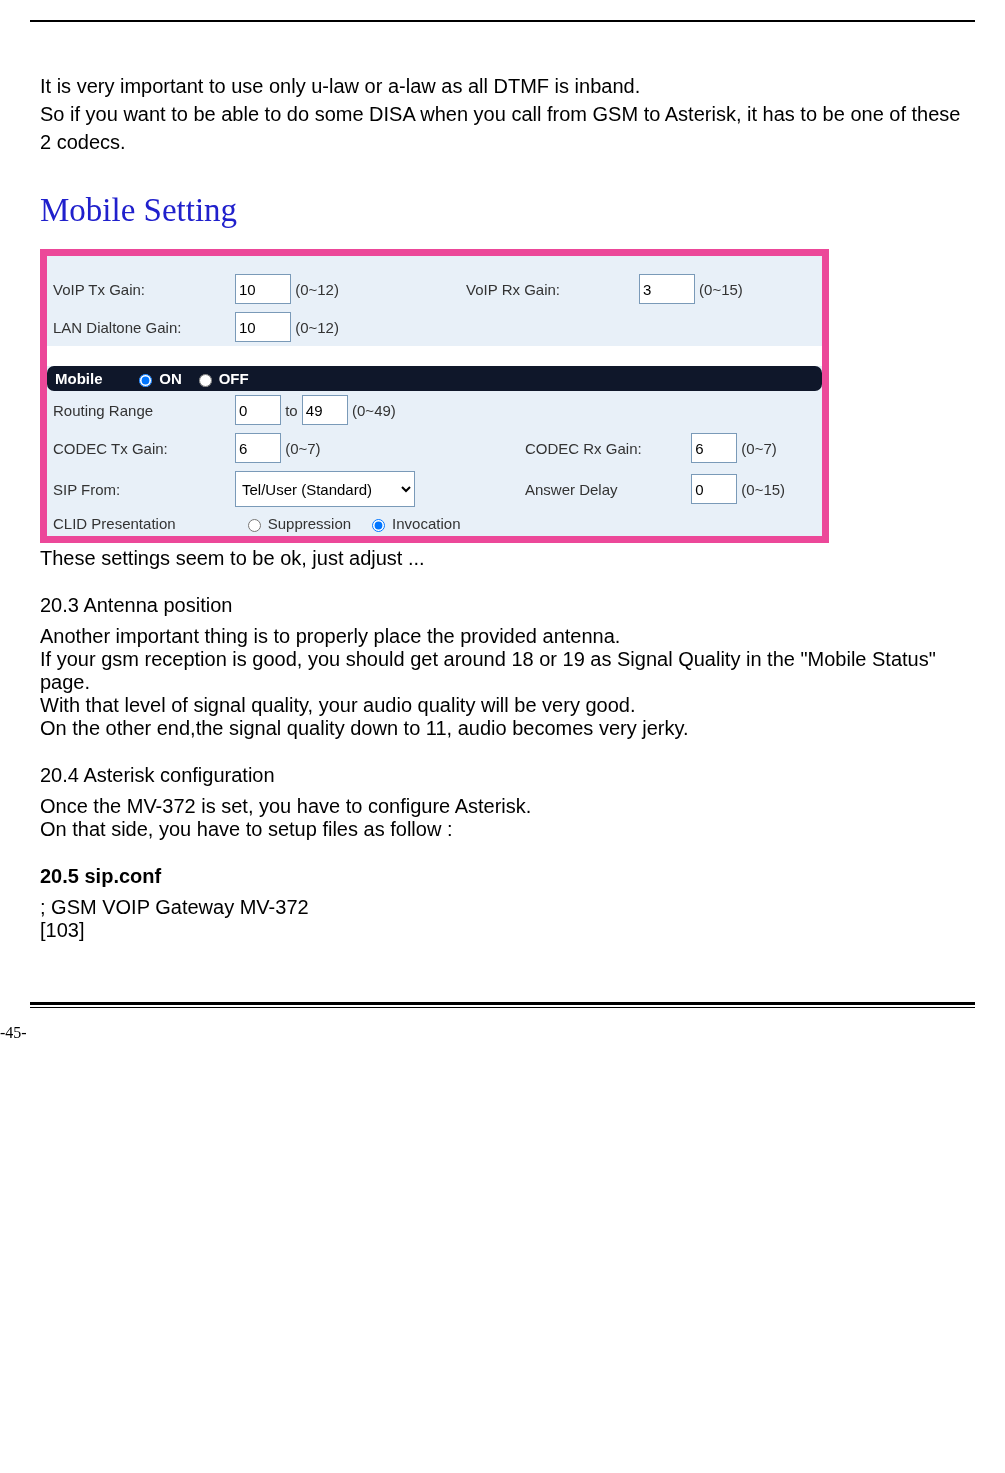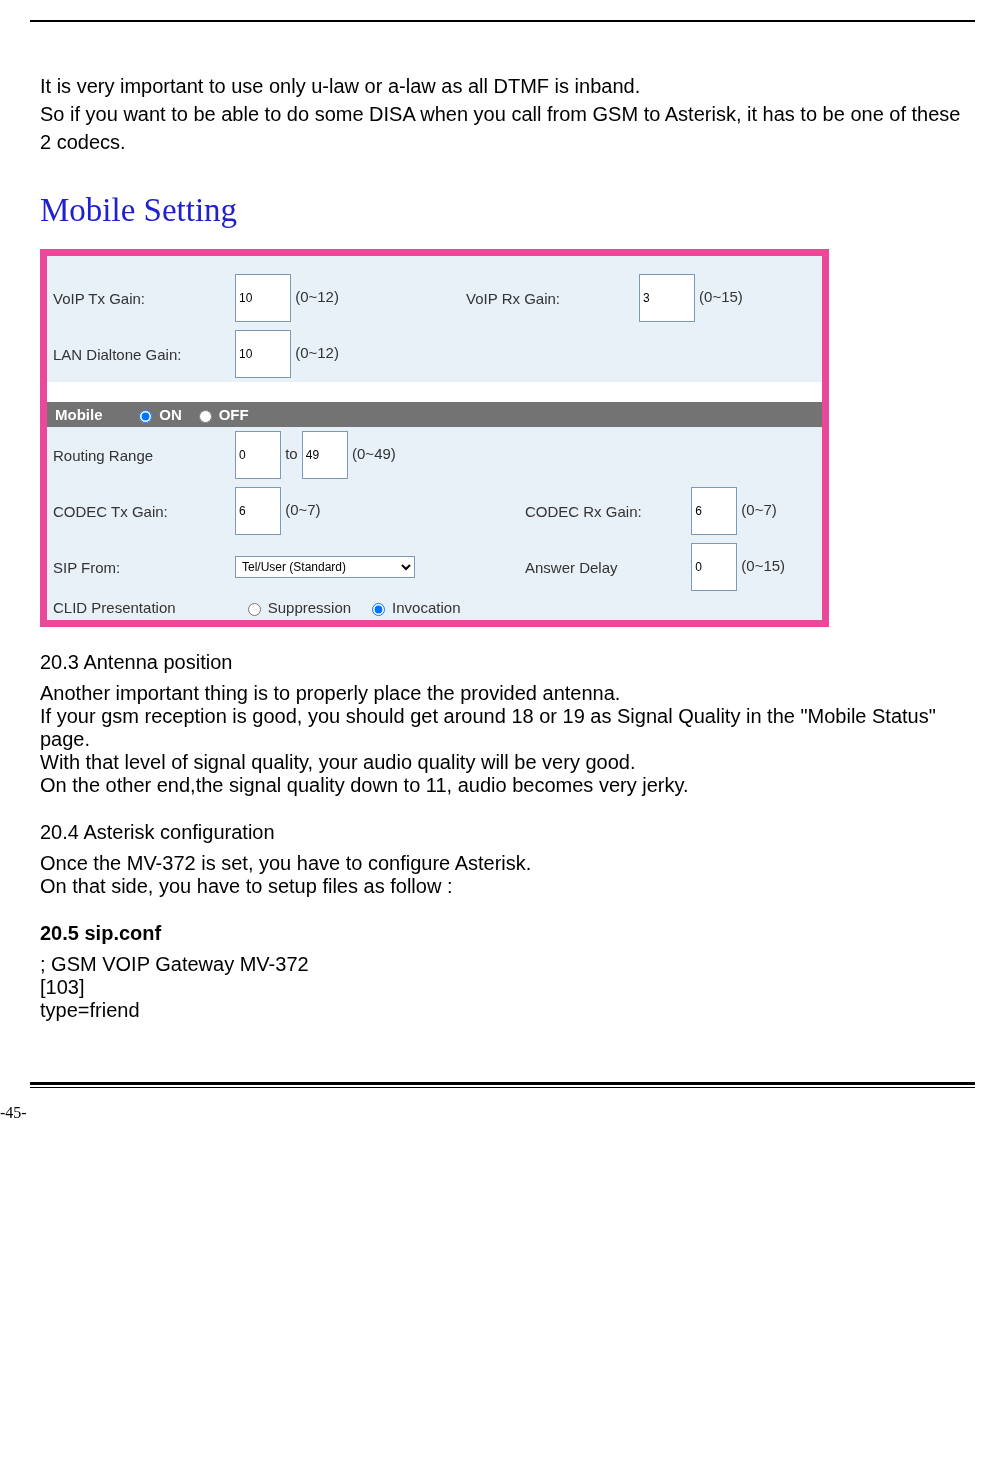--- a/index.html
+++ b/index.html
@@ -43,39 +43,40 @@
       border-collapse: collapse;
     }
     .settings-table td {
       padding: 4px 6px;
       vertical-align: middle;
     }
     .text-input {
       background: #fff;
       border: 1px solid #7a9ab8;
       font-family: Tahoma, sans-serif;
-      font-size: 12px;
-      padding: 14px 3px;
+      font-size: 15px;
+      padding: 5px 3px;
       width: 48px;
       height: 18px;
     }
     .select-input {
       background: #fff;
       border: 1px solid #7a9ab8;
       font-family: Tahoma, sans-serif;
-      font-size: 12px;
+      font-size: 15px;
       padding: 1px 2px;
-      height: 22px;
+      height: 36px;
     }
     .mobile-bar {
-      background: #737373;
+      background: #0f172a;
       color: #fff;
       font-weight: bold;
       padding: 4px 8px;
       font-size: 15px;
+      border-radius: 7px;
     }
     .mobile-bar input[type="radio"] {
       vertical-align: middle;
     }
     .radio-native {
       vertical-align: middle;
       margin: 0 3px 0 0;
     }
     .label-cell {
       width: 170px;
@@ -217,33 +218,33 @@
           <span>Suppression</span>
           &nbsp;&nbsp;&nbsp;
           <input type="radio" name="clid" class="radio-native" checked="" style="">
           <span>Invocation</span>
         </td>
       </tr>
     </tbody>
       </table>
   </div>
 
+  <div style="margin-top:4px">These settings seem to be ok, just adjust ...</div>
 
   <div class="section-heading">20.3 Antenna position</div>
   <div>Another important thing is to properly place the provided antenna.</div>
   <div>If your gsm reception is good, you should get around 18 or 19 as Signal Quality in the "Mobile Status" page.</div>
   <div>With that level of signal quality, your audio quality will be very good.</div>
   <div>On the other end,the signal quality down to 11, audio becomes very jerky.</div>
 
   <div class="section-heading">20.4 Asterisk configuration</div>
   <div>Once the MV-372 is set, you have to configure Asterisk.</div>
   <div>On that side, you have to setup files as follow :</div>
 
   <div class="section-heading bold">20.5 sip.conf</div>
   <div>; GSM VOIP Gateway MV-372</div>
   <div>[103]</div>
-  <div>type=friend</div>
 
 </div>
 
 <div class="footer-line"></div>
 <div class="footer-line-thin"></div>
 <div class="page-number">-45-</div>
 
 </body></html>

